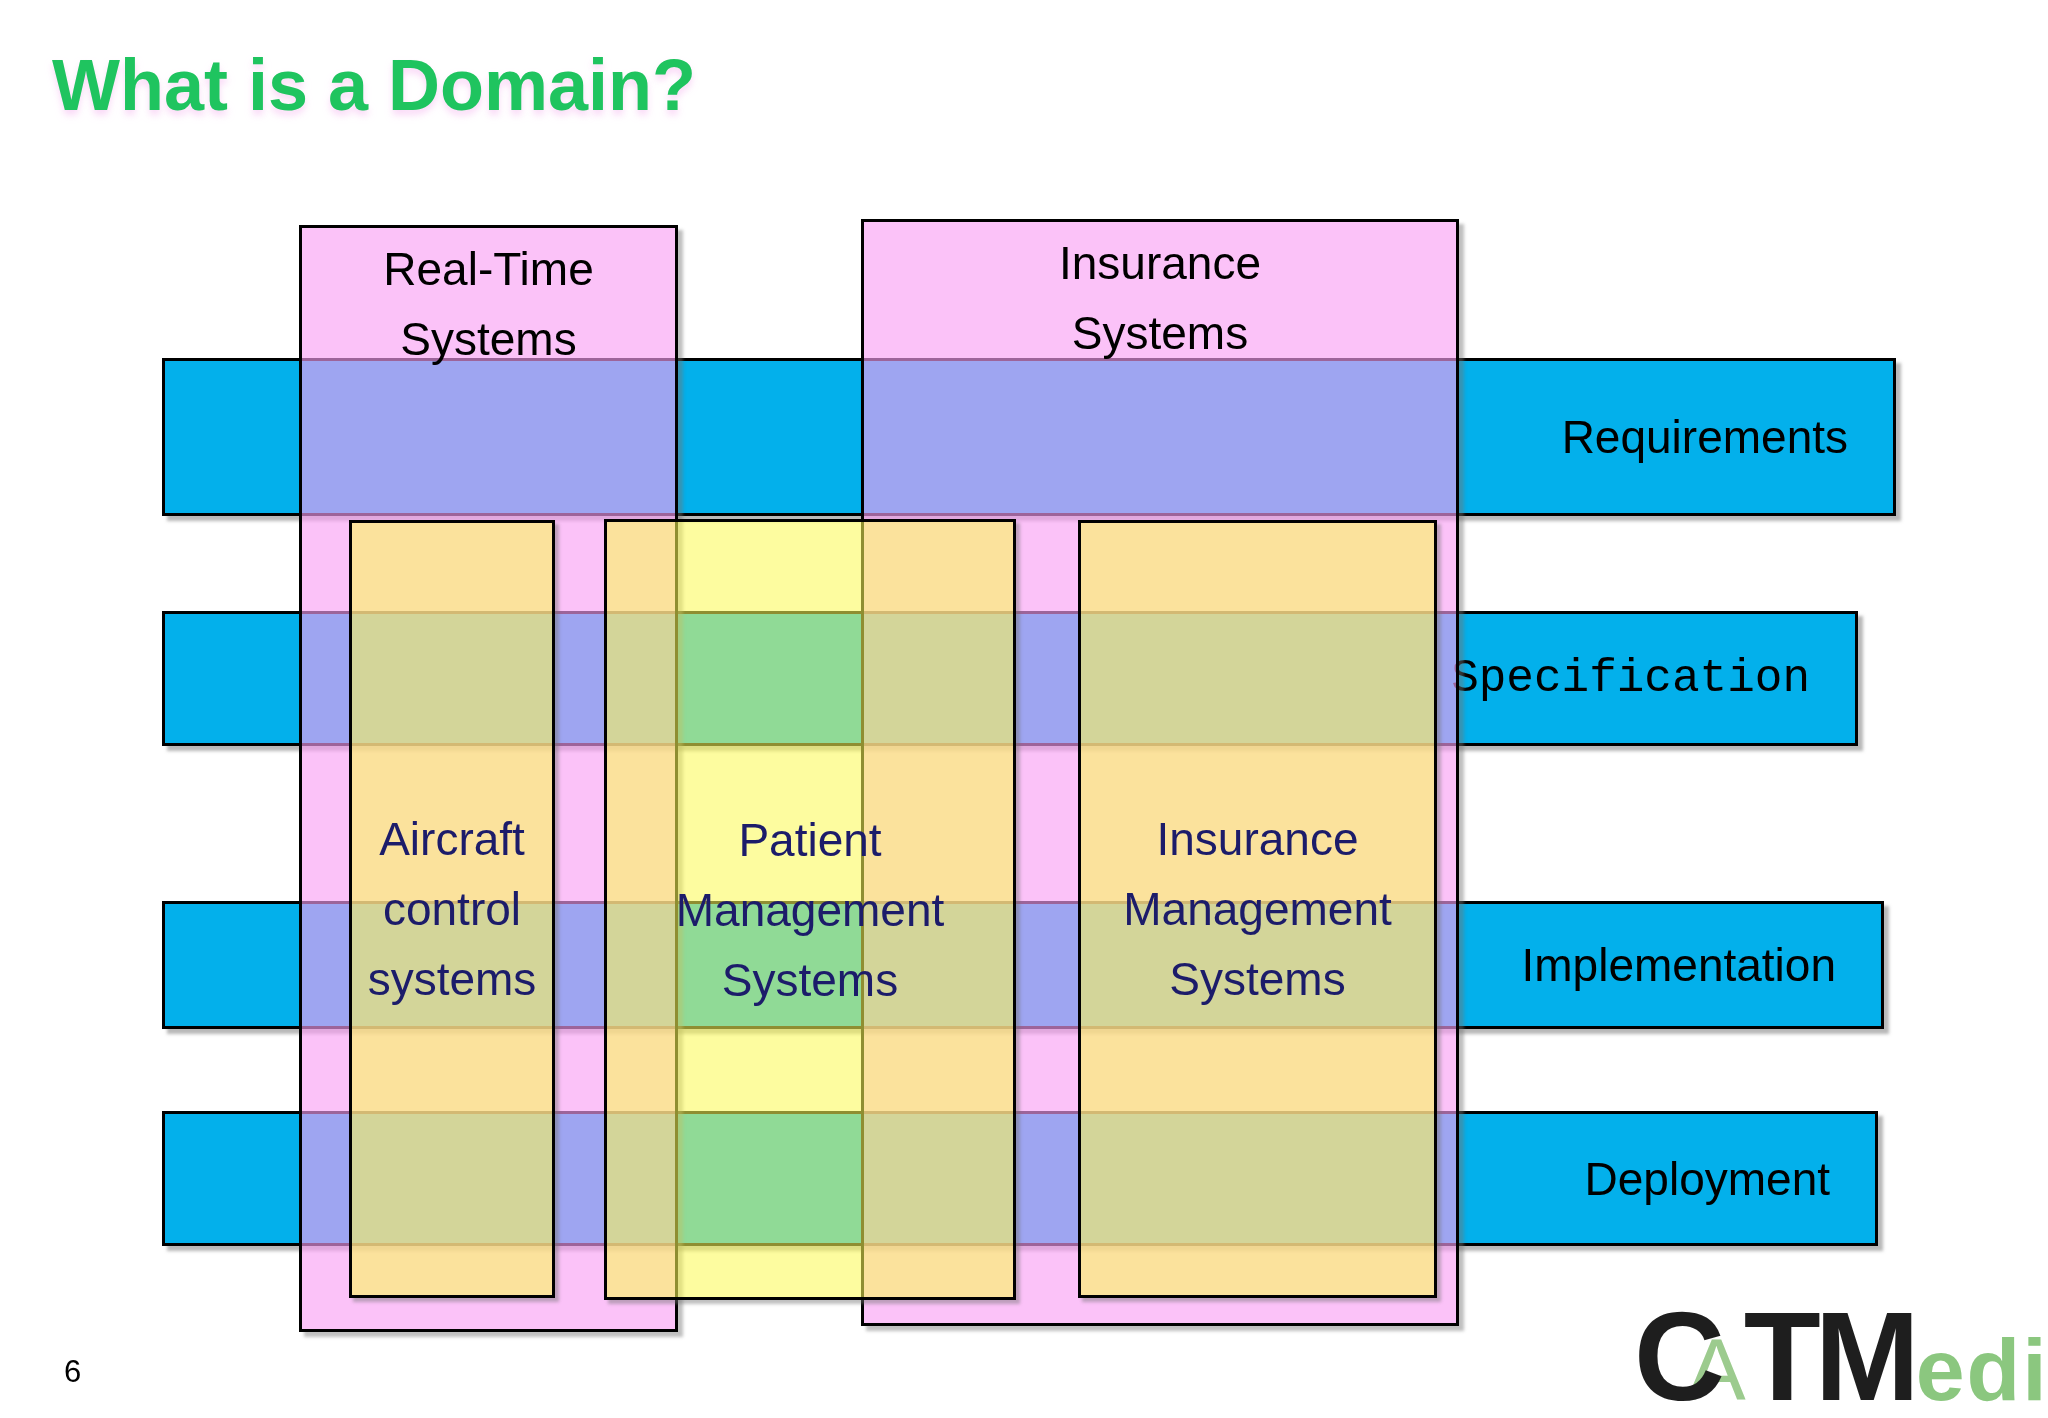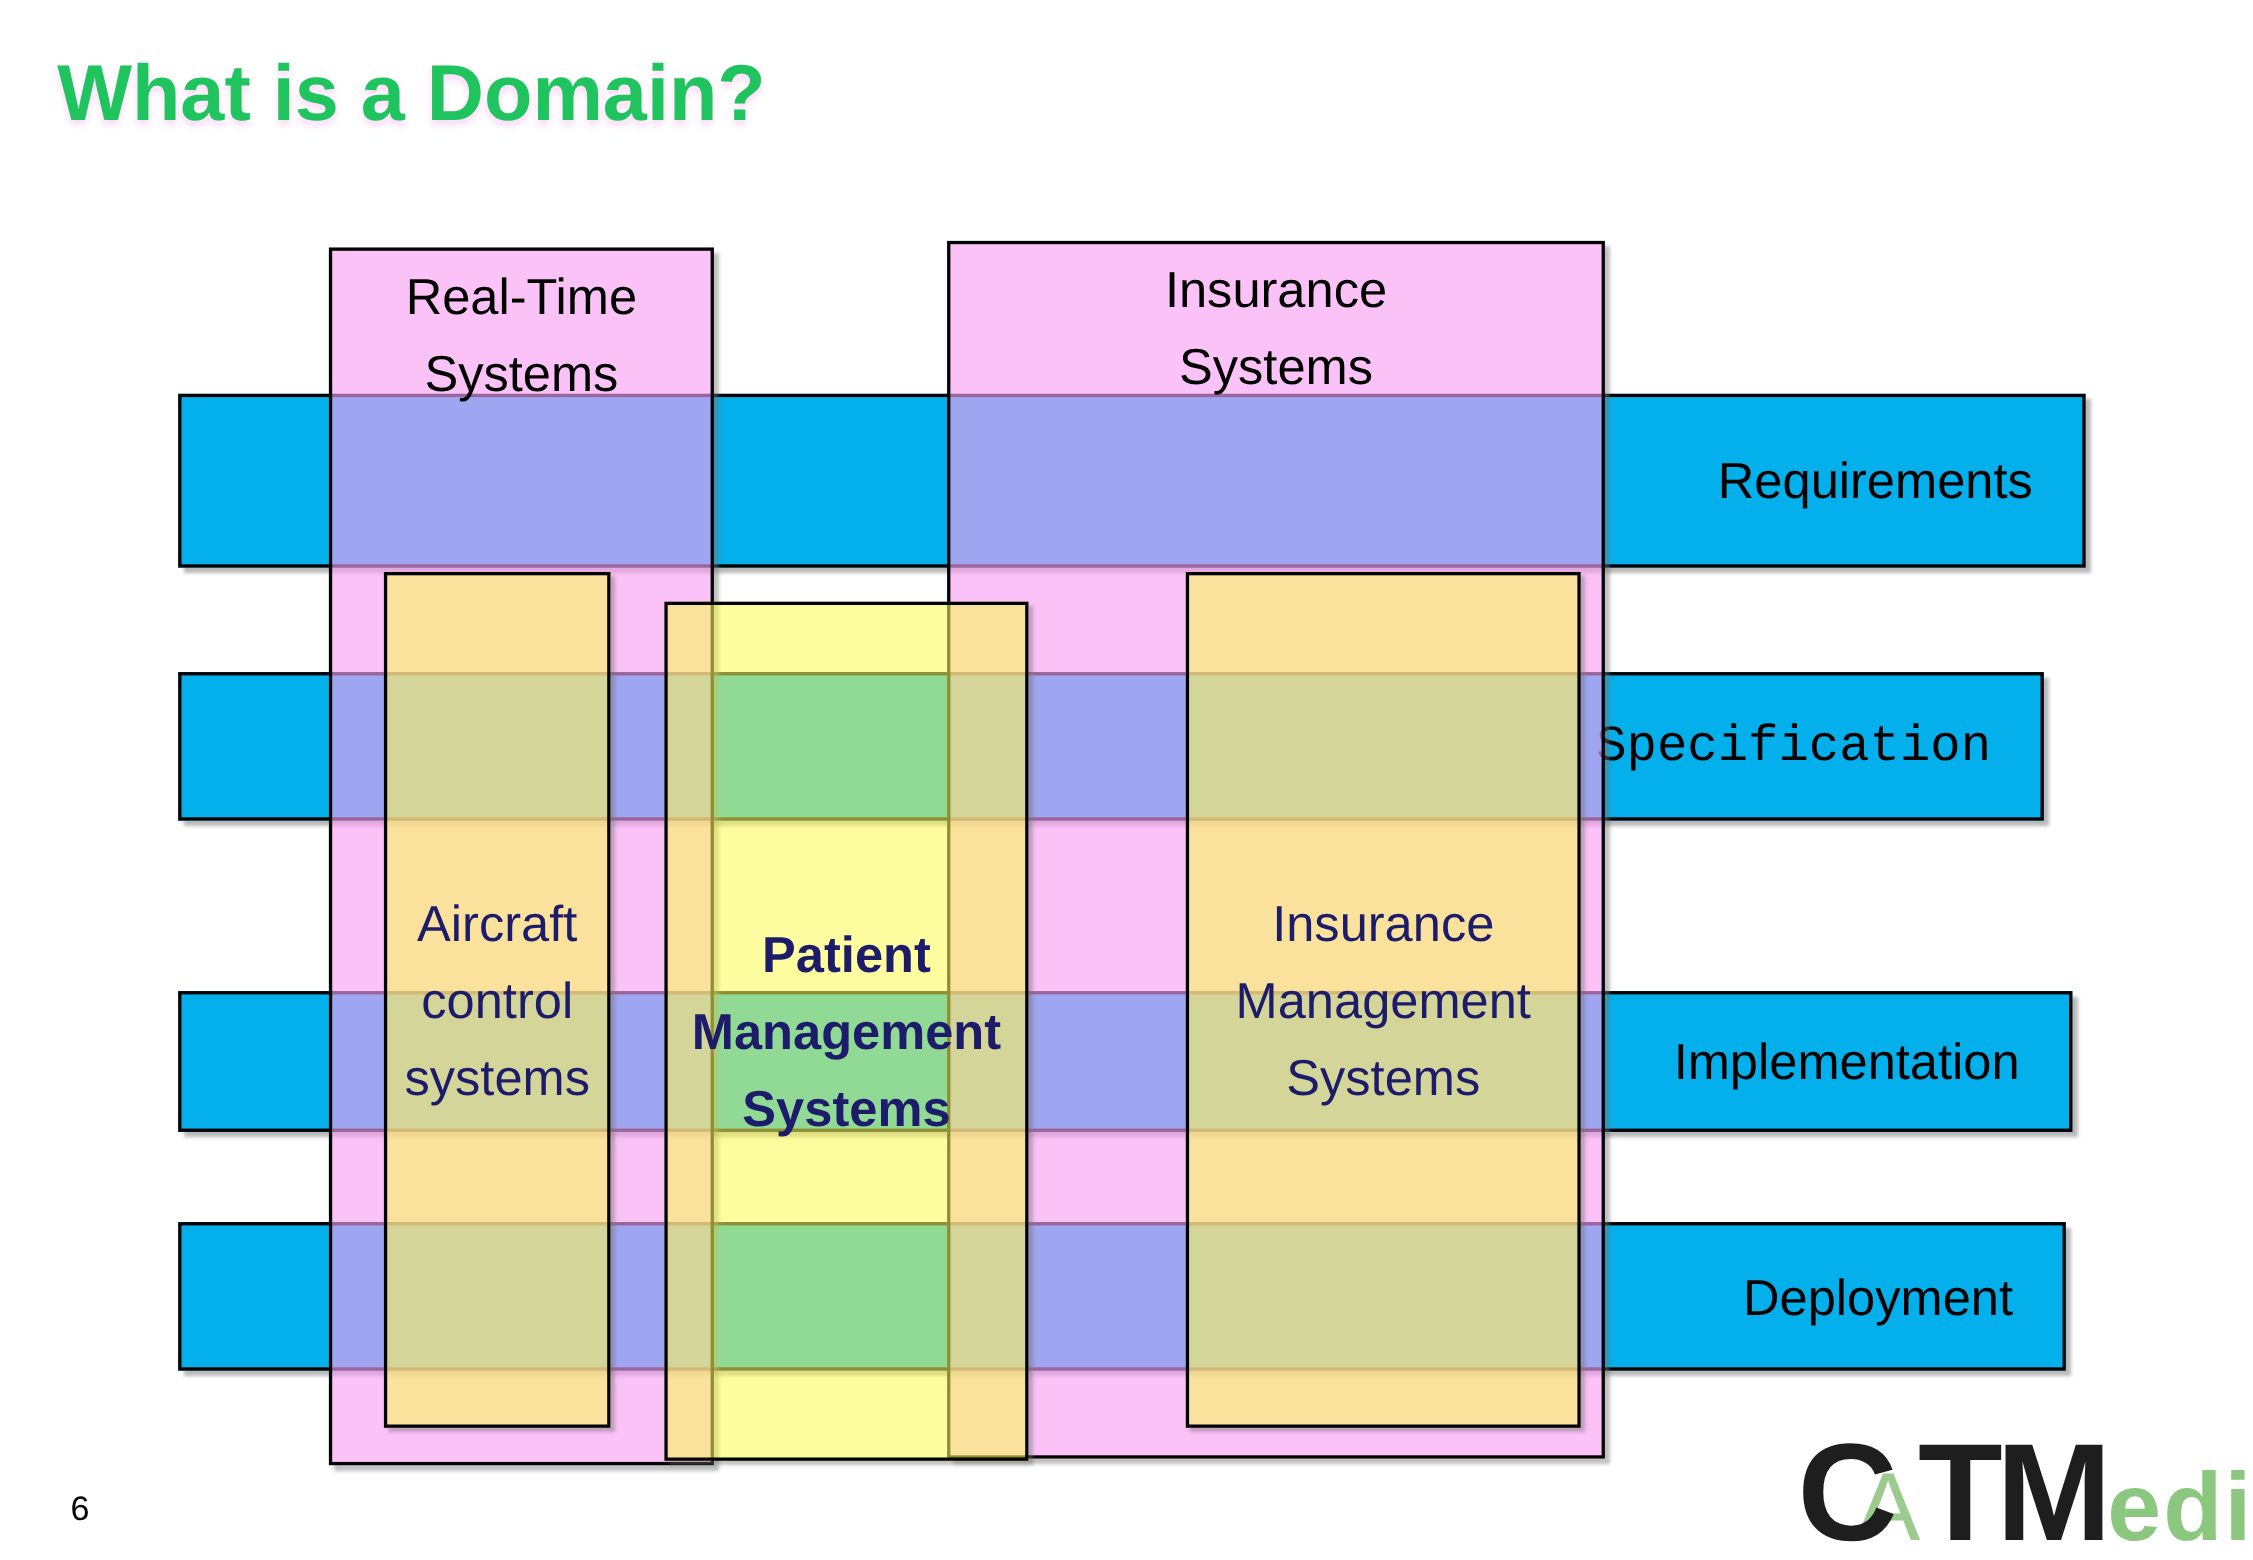--- a/index.html
+++ b/index.html
@@ -40,37 +40,37 @@
   #bar-specification {left:162px;top:611px;width:1696px;height:135px;font-family:Liberation Mono, monospace;}
   #bar-implementation{left:162px;top:868px;width:1722px;height:128px;margin-top:33px;}
   #bar-deployment    {left:162px;top:1111px;width:1716px;height:135px;}
   
   .syscol{
     position:absolute;box-sizing:border-box;z-index:2;
     background:var(--pink-fill);
     border:3px solid #000;
     box-shadow:5px 5px 3px rgba(115,115,115,0.45);
   }
-  #col-realtime{left:299px;top:225px;width:350px;height:1107px;}
+  #col-realtime{left:299px;top:225px;width:379px;height:1107px;}
   #col-business{left:861px;top:219px;width:598px;height:1107px;}
   .syscol-label{
     position:absolute;left:0;right:0;top:6px;text-align:center;
     font-size:46px;line-height:70px;color:#000;
   }
   .syscol-label span{display:block;}
   
   .appbox{
     position:absolute;box-sizing:border-box;z-index:3;
     background:var(--yellow-fill);
     border:3px solid #000;
     box-shadow:4px 4px 3px rgba(115,115,115,0.45);
     display:flex;flex-direction:column;justify-content:center;
   }
   #box-aircraft {left:349px;top:520px;width:206px;height:778px;}
-  #box-patient  {left:604px;top:547px;width:331px;height:781px;font-weight:bold;}
+  #box-patient  {left:604px;top:519px;width:412px;height:781px;}
   #box-insurance{left:1078px;top:520px;width:359px;height:778px;}
   .appbox-label{
     text-align:center;font-size:46px;line-height:70px;
     color:var(--box-text);
   }
   .appbox-label span{display:block;}
   
   .page-num{
     position:absolute;left:64px;top:1354px;font-size:31px;color:#000;
   }

